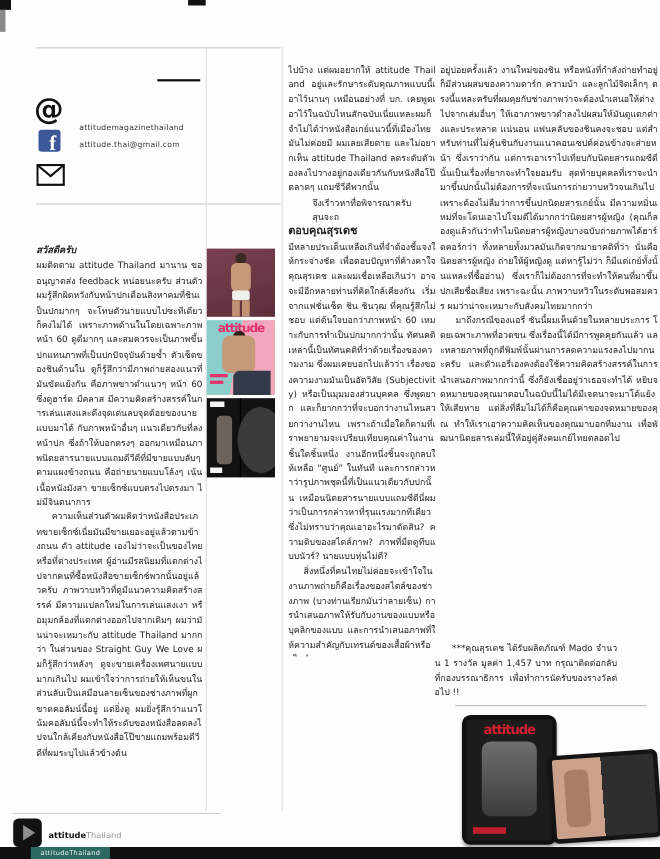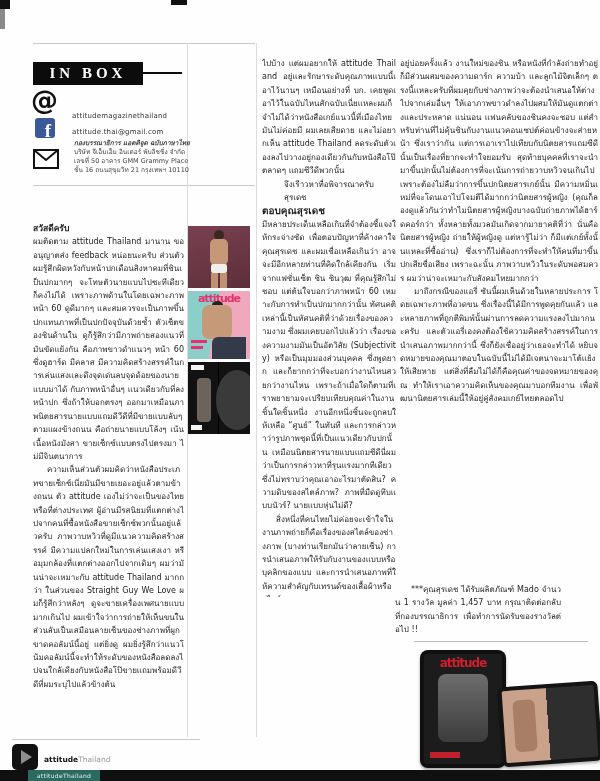--- a/index.html
+++ b/index.html
@@ -24,21 +24,21 @@
     font-weight:bold;font-size:19px;}
   .mail-icon{position:absolute;left:33px;top:149px;}
   .address{position:absolute;left:74px;top:139px;font-size:6.5px;line-height:9px;color:#444;}
   .address .l1{font-style:italic;font-weight:bold;}
 
   
   .col{position:absolute;font-size:8px;line-height:13.4px;color:#222;text-align:justify;
     word-break:break-all;overflow:hidden;}
   .col p{margin:0;}
   .col p.ind{text-indent:14px;}
-  .greeting{font-weight:bold;font-size:8.5px;margin-bottom:1px;}
+  .greeting{font-weight:bold;font-style:italic;font-size:8.5px;margin-bottom:1px;}
   .closing{text-indent:22px;}
   .signature{text-indent:22px;margin-bottom:11px;}
   .reply-head{font-weight:bold;font-size:10px;margin-top:2px;}
 
   .prize{position:absolute;left:395px;top:583px;width:166px;font-size:8px;line-height:13.4px;
     color:#222;text-align:justify;word-break:break-all;}
   .prize p{margin:0;text-indent:16px;}
 
   
   .photo{position:absolute;left:188px;width:62px;overflow:hidden;}
@@ -103,42 +103,35 @@
 
   <div class="mark" style="left:0;top:0;width:10px;height:9px;"></div>
   <div class="mark" style="left:171px;top:0;width:16px;height:5px;"></div>
   <div class="mark" style="left:0;top:9px;width:5px;height:20px;background:#8a8a8a;"></div>
 
   <div class="rule" style="left:33px;top:43px;width:222px;height:1px;"></div>
   <div class="rule" style="left:33px;top:185px;width:222px;height:1px;"></div>
   <div class="vrule" style="left:187px;top:43px;height:694px;"></div>
   <div class="vrule" style="left:256px;top:43px;height:694px;"></div>
 
-  <div class="inbox-title">IN BOX</div>
   <div class="inbox-tail"></div>
 
   <div class="at-icon">@</div>
   <div class="contact-text" style="left:72px;top:103px;margin-top:25px;">attitude.thai@gmail.com</div>
 
   <div class="fb-icon">
       <span>f</span>
     </div>
   <div class="contact-text" style="left:72px;top:112px;">attitudemagazinethailand</div>
 
   <div class="mail-icon">
     <svg width="26" height="20" viewBox="0 0 26 20">
       <rect x="1" y="1" width="24" height="18" fill="#fff" stroke="#111" stroke-width="2"></rect>
       <path d="M1,1 L13,11 L25,1" fill="none" stroke="#111" stroke-width="2"></path>
     </svg>
-  </div>
-  <div class="address">
-    <div class="l1">กองบรรณาธิการ แอตติจูด ฉบับภาษาไทย</div>
-    <div>บริษัท จีเอ็มเอ็ม อินเตอร์ พับลิชชิ่ง จำกัด</div>
-    <div>เลขที่ 50 อาคาร GMM Grammy Place</div>
-    <div>ชั้น 16 ถนนสุขุมวิท 21 กรุงเทพฯ 10110</div>
   </div>
 
   <div class="col" style="left:33px;top:222px;width:151px;height:516px;">
     <p class="greeting">สวัสดีครับ</p>
     <p>ผมติดตาม attitude Thailand มานาน ขออนุญาตส่ง feedback หน่อยนะครับ ส่วนตัวผมรู้สึกผิดหวังกับหน้าปกเดือนสิงหาคมที่ชินเป็นปกมากๆ จะโทษตัวนายแบบไปซะทีเดียวก็คงไม่ได้ เพราะภาพด้านในโดยเฉพาะภาพหน้า 60 ดูดีมากๆ และสมควรจะเป็นภาพขึ้นปกแทนภาพที่เป็นปกปัจจุบันด้วยซ้ำ ตัวเซ็ตของชินด้านใน ดูก็รู้สึกว่ามีภาพถ่ายสองแนวที่มันขัดแย้งกัน คือภาพขาวดำแนวๆ หน้า 60 ซึ่งดูฮาร์ด มีคลาส มีความคิดสร้างสรรค์ในการเล่นแสงและดึงจุดเด่นลบจุดด้อยของนายแบบมาได้ กับภาพหน้าอื่นๆ แนวเดียวกับที่ลงหน้าปก ซึ่งถ้าให้บอกตรงๆ ออกมาเหมือนภาพนิตยสารนายแบบแถมดีวีดีที่มีขายแบบลับๆ ตามแผงข้างถนน คือถ่ายนายแบบโล้งๆ เน้นเนื้อหนังมังสา ขายเซ็กซ์แบบตรงไปตรงมา ไม่มีจินตนาการ</p>
     <p class="ind">ความเห็นส่วนตัวผมคิดว่าหนังสือประเภทขายเซ็กซ์เนี่ยมันมีขายเยอะอยู่แล้วตามข้างถนน ตัว attitude เองไม่ว่าจะเป็นของไทยหรือที่ต่างประเทศ ผู้อ่านมีรสนิยมที่แตกต่างไปจากคนที่ซื้อหนังสือขายเซ็กซ์พวกนั้นอยู่แล้วครับ ภาพวาบหวิวที่ดูมีแนวความคิดสร้างสรรค์ มีความแปลกใหม่ในการเล่นแสงเงา หรือมุมกล้องที่แตกต่างออกไปจากเดิมๆ ผมว่ามันน่าจะเหมาะกับ attitude Thailand มากกว่า ในส่วนของ Straight Guy We Love ผมก็รู้สึกว่าหลังๆ ดูจะขายเครื่องเพศนายแบบมากเกินไป ผมเข้าใจว่าการถ่ายให้เห็นขนในส่วนลับเป็นเสมือนลายเซ็นของช่างภาพที่ผูกขาดคอลัมน์นี้อยู่ แต่ยิ่งดู ผมยิ่งรู้สึกว่าแนวโน้มคอลัมน์นี้จะทำให้ระดับของหนังสือลดลงไปจนใกล้เคียงกับหนังสือโป๊ขายแถมพร้อมดีวีดีที่ผมระบุไปแล้วข้างต้น</p>
   </div>
 
   <div class="photo ph1">
     <div class="head"></div>
@@ -161,21 +154,21 @@
     <div class="gut"></div>
     <div class="fig"></div>
     <div class="curve"></div>
     <div class="cap1"></div>
     <div class="cap2"></div>
   </div>
 
   <div class="col" style="left:262px;top:57px;width:134px;height:540px;">
     <p>ไปบ้าง แต่ผมอยากให้ attitude Thailand อยู่และรักษาระดับคุณภาพแบบนี้เอาไว้นานๆ เหมือนอย่างที่ บก. เคยพูดเอาไว้ในฉบับไหนสักฉบับเนี่ยแหละผมก็จำไม่ได้ว่าหนังสือเกย์แนวนี้ที่เมืองไทยมันไม่ค่อยมี ผมเลยเสียดาย และไม่อยากเห็น attitude Thailand ลดระดับตัวเองลงไปวางอยู่กองเดียวกันกับหนังสือโป๊ตลาดๆ แถมซีวีดีพวกนั้น</p>
     <p class="closing">จึงเรีาวหาทื่อพิจารณาครับ</p>
-    <p class="signature">สุรเดช</p>
+    <p class="signature">สุนจะถ</p>
     <p class="reply-head">ตอบคุณสุรเดช</p>
     <p>มีหลายประเด็นเหลือเกินที่จำต้องชี้แจงให้กระจ่างชัด เพื่อตอบปัญหาที่ค้างคาใจคุณสุรเดช และผมเชื่อเหลือเกินว่า อาจจะมีอีกหลายท่านที่คิดใกล้เคียงกัน เริ่มจากแฟชั่นเซ็ต ชิน ชินวุฒ ที่คุณรู้สึกไม่ชอบ แต่ต้นใจบอกว่าภาพหน้า 60 เหมาะกับการทำเป็นปกมากกว่านั้น ทัศนคติเหล่านี้เป็นทัศนคติที่ว่าด้วยเรื่องของความงาม ซึ่งผมเคยบอกไปแล้วว่า เรื่องของความงามมันเป็นอัตวิสัย (Subjectivity) หรือเป็นมุมมองส่วนบุคคล ซึ่งพูดยาก และก็ยากกว่าที่จะบอกว่างานไหนสวยกว่างานไหน เพราะถ้าเมื่อใดก็ตามที่เราพยายามจะเปรียบเทียบคุณค่าในงานชิ้นใดชิ้นหนึ่ง งานอีกหนึ่งชิ้นจะถูกลบให้เหลือ “ศูนย์” ในทันที และการกล่าวหาว่ารูปภาพชุดนี้ที่เป็นแนวเดียวกับปกนั้น เหมือนนิตยสารนายแบบแถมซีดีนี่ผมว่าเป็นการกล่าวหาที่รุนแรงมากทีเดียว ซึ่งไม่ทราบว่าคุณเอาอะไรมาตัดสิน? ความดิบของสไตล์ภาพ? ภาพที่มืดดูทึบแบบนัวร์? นายแบบหุ่นไม่ดี?</p>
     <p class="ind">สิ่งหนึ่งที่คนไทยไม่ค่อยจะเข้าใจในงานภาพถ่ายก็คือเรื่องของสไตล์ของช่างภาพ (บางท่านเรียกมันว่าลายเซ็น) การนำเสนอภาพให้รับกับงานของแบบหรือบุคลิกของแบบ และการนำเสนอภาพที่ให้ความสำคัญกับเทรนด์ของเสื้อผ้าหรือสไตล์</p>
   </div>
 
   <div class="col" style="left:400px;top:57px;width:198px;height:521px;">
     <p>อยู่บ่อยครั้งแล้ว งานใหม่ของชิน หรือหนังที่กำลังถ่ายทำอยู่ก็มีส่วนผสมของความดาร์ก ความบ้า และลูกไม้จิตเล็กๆ ตรงนี้แหละครับที่ผมคุยกับช่างภาพว่าจะต้องนำเสนอให้ต่างไปจากเล่มอื่นๆ ให้เอาภาพขาวดำลงไปผสมให้มันดูแตกต่างและประหลาด แน่นอน แฟนคลับของชินคงจะชอบ แต่สำหรับท่านที่ไม่คุ้นชินกับงานแนวคอนเซปต์ค่อนข้างจะส่ายหน้า ซึ่งเราว่ากัน แต่การเอาเราไปเทียบกับนิตยสารแถมซีดีนั้นเป็นเรื่องที่ยากจะทำใจยอมรับ สุดท้ายบุคคลที่เราจะนำมาขึ้นปกนั้นไม่ต้องการที่จะเน้นการถ่ายวาบหวิวจนเกินไป เพราะต้องไม่ลืมว่าการขึ้นปกนิตยสารเกย์นั้น มีความหมิ่นเหม่ที่จะโดนเอาไปโจมตีได้มากกว่านิตยสารผู้หญิง (คุณก็ลองดูแล้วกันว่าทำไมนิตยสารผู้หญิงบางฉบับถ่ายภาพได้ฮาร์ดคอร์กว่า ทั้งหลายทั้งมวลมันเกิดจากมายาคติที่ว่า นั่นคือนิตยสารผู้หญิง ถ่ายให้ผู้หญิงดู แต่หารู้ไม่ว่า ก็มีแต่เกย์ทั้งนั้นแหละที่ซื้ออ่าน) ซึ่งเราก็ไม่ต้องการที่จะทำให้คนที่มาขึ้นปกเสียชื่อเสียง เพราะฉะนั้น ภาพวาบหวิวในระดับพอสมควร ผมว่าน่าจะเหมาะกับสังคมไทยมากกว่า</p>
     <p class="ind">มาถึงกรณีของแอรี่ ซันนี้ผมเห็นด้วยในหลายประการ โดยเฉพาะภาพที่อวดขน ซึ่งเรื่องนี้ได้มีการพูดคุยกันแล้ว และหลายภาพที่ถูกตีพิมพ์นั้นผ่านการลดความแรงลงไปมากนะครับ และตัวแอรี่เองคงต้องใช้ความคิดสร้างสรรค์ในการนำเสนอภาพมากกว่านี้ ซึ่งก็ยังเชื่ออยู่ว่าเธอจะทำได้ หยิบจดหมายของคุณมาตอบในฉบับนี้ไม่ได้มีเจตนาจะมาโต้แย้งให้เสียหาย แต่สิ่งที่ลืมไม่ได้ก็คือคุณค่าของจดหมายของคุณ ทำให้เราเอาความคิดเห็นของคุณมาบอกทีมงาน เพื่อพัฒนานิตยสารเล่มนี้ให้อยู่คู่สังคมเกย์ไทยตลอดไป</p>
   </div>
 

